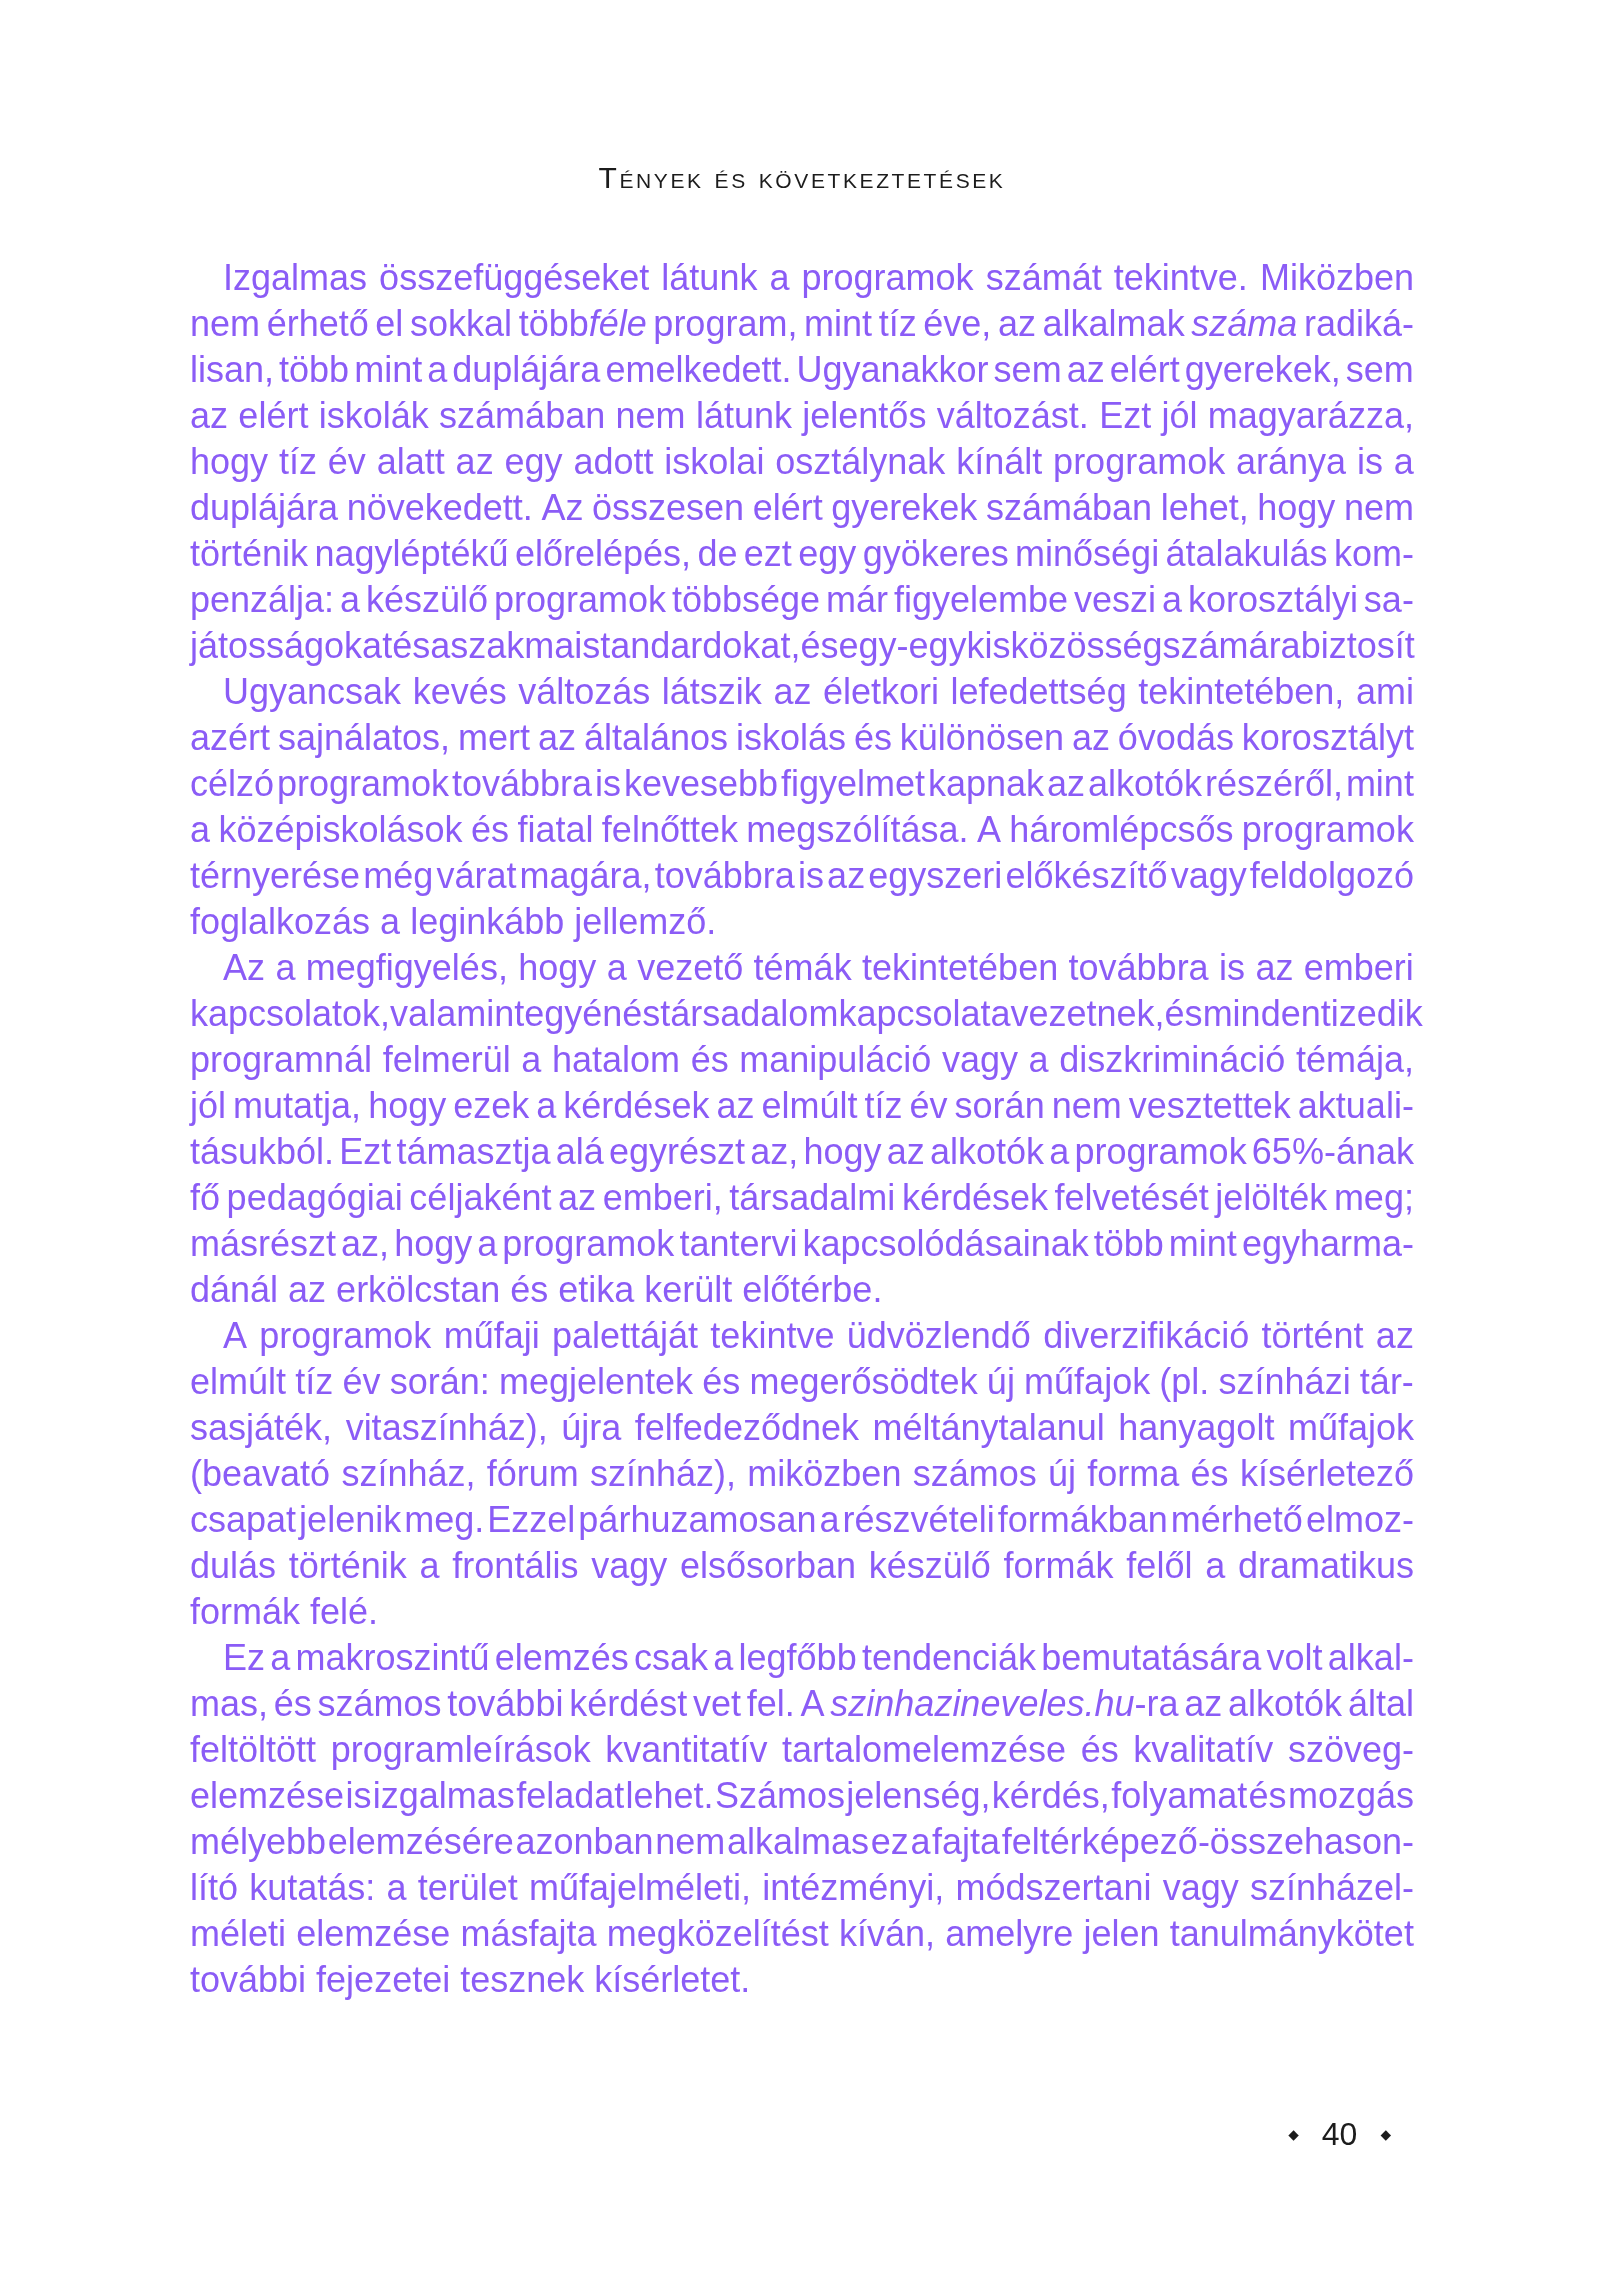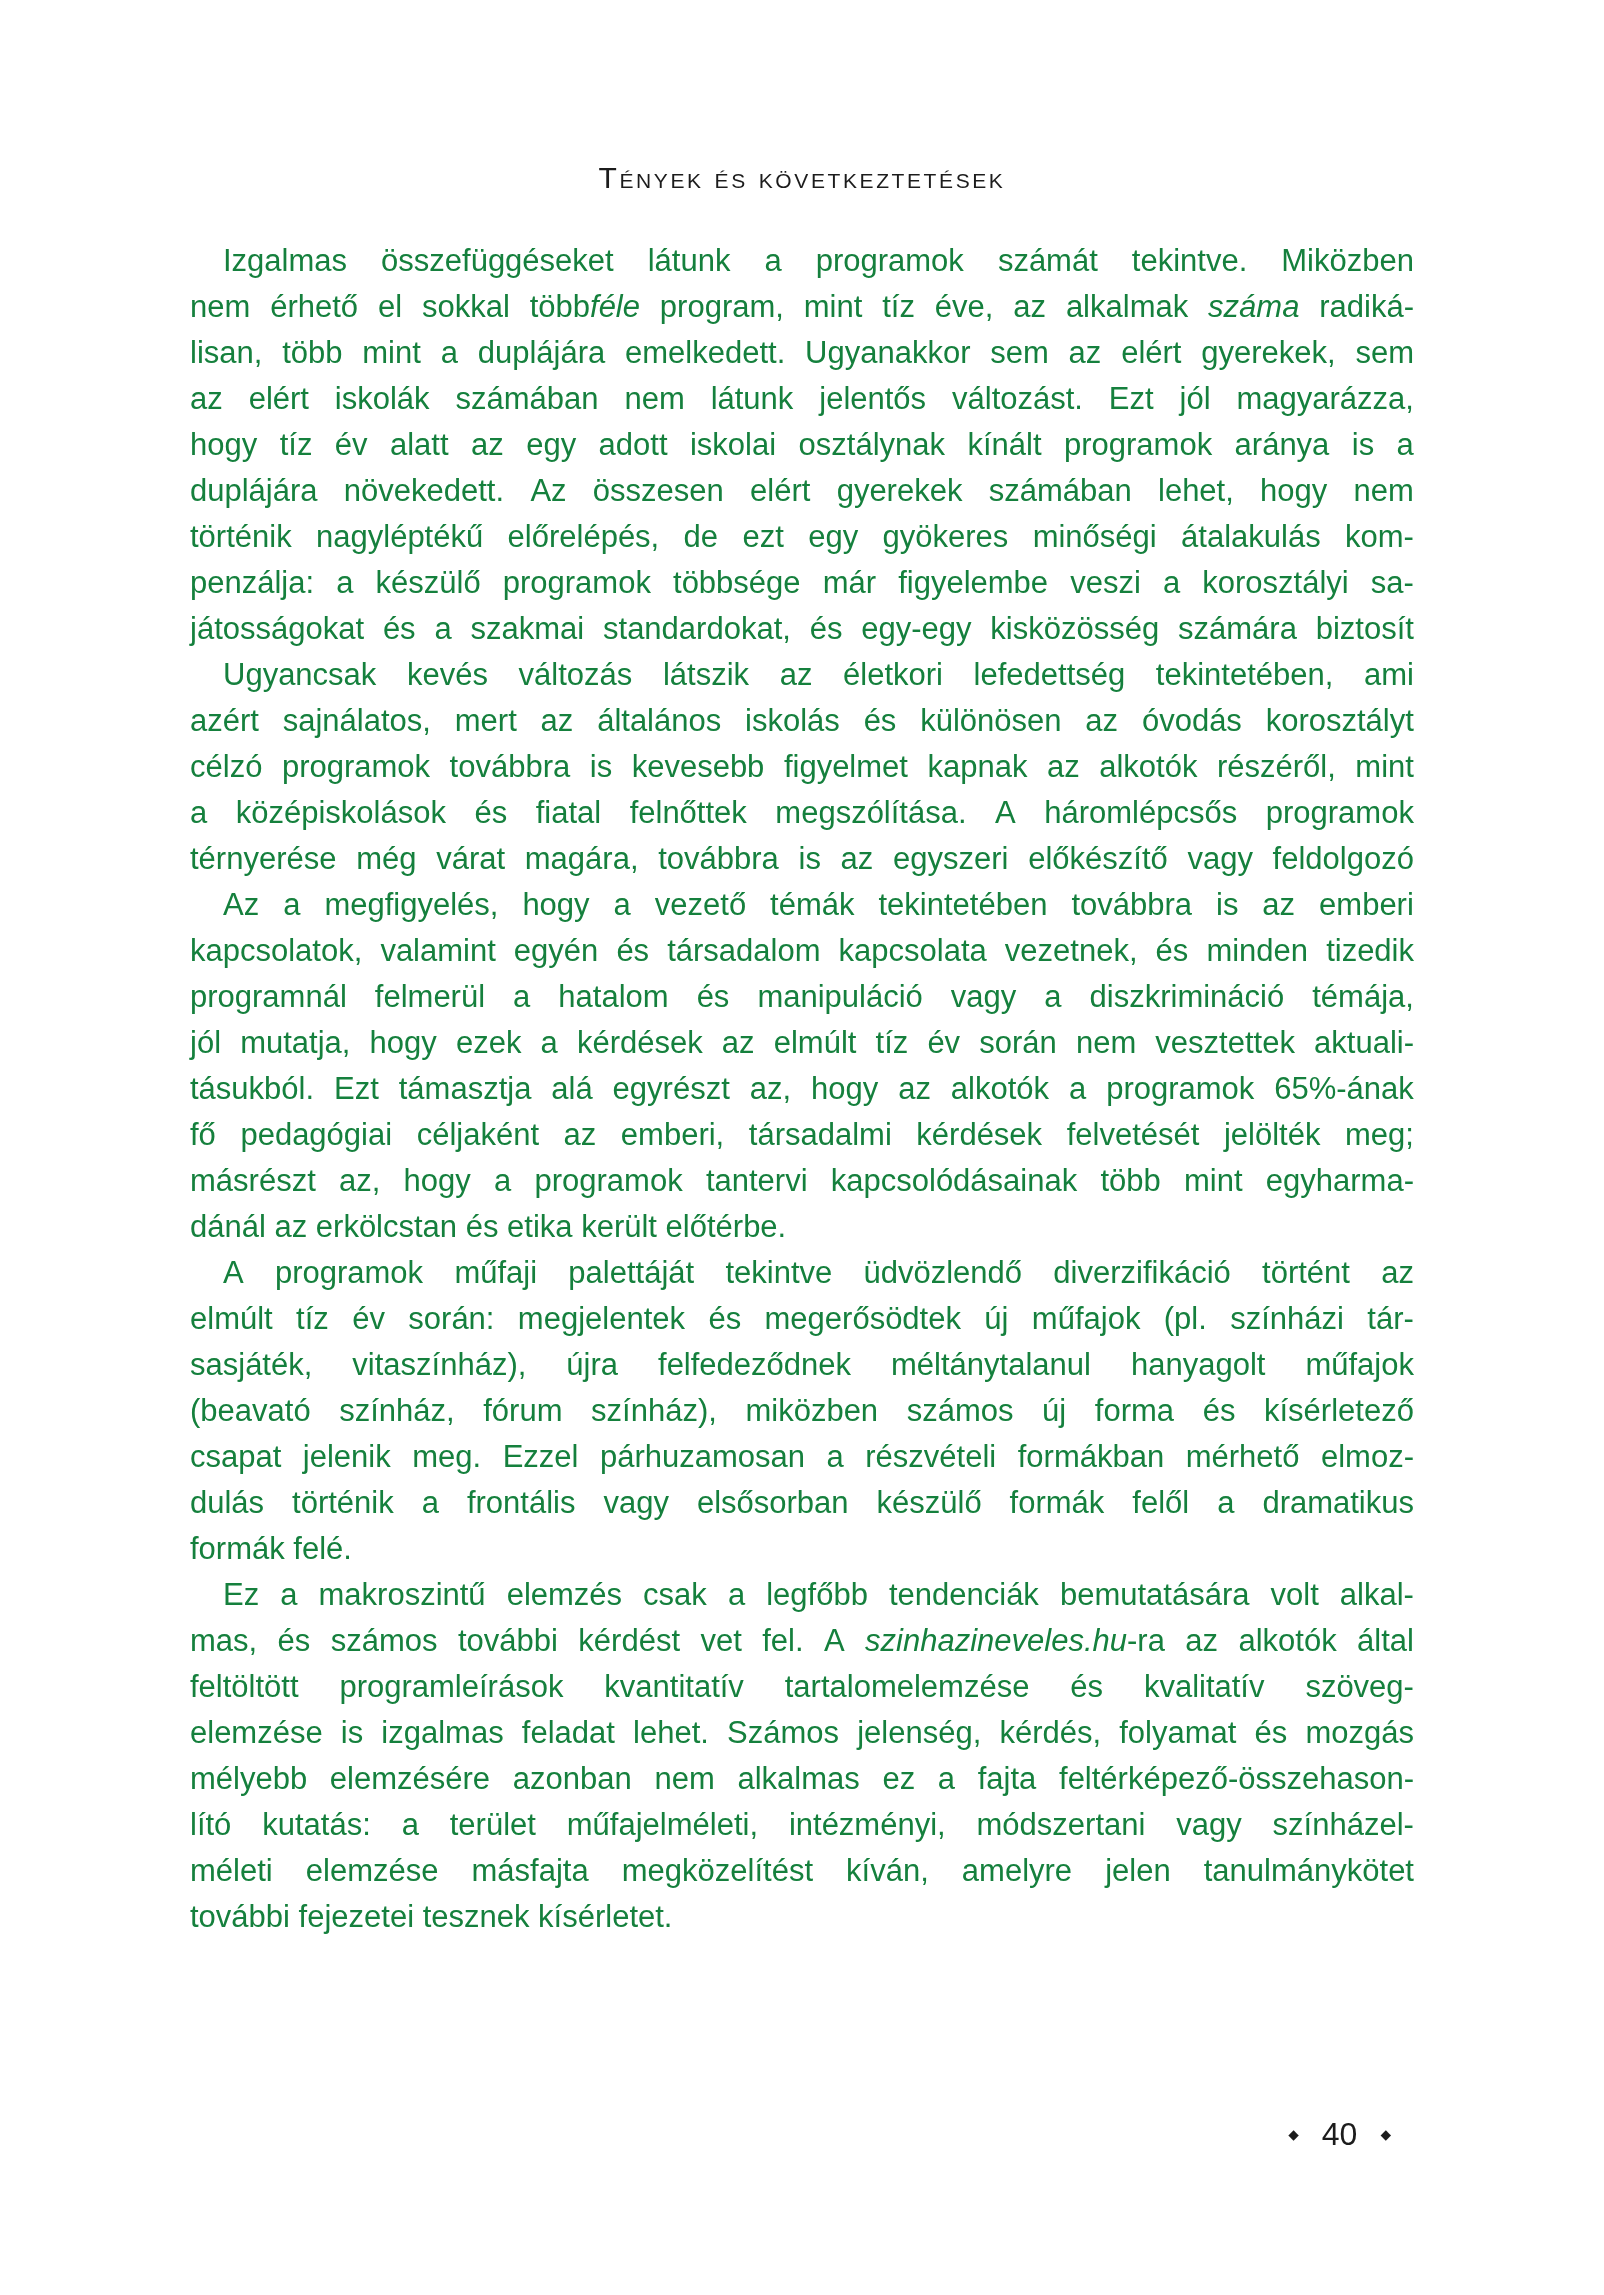--- a/index.html
+++ b/index.html
@@ -24,24 +24,24 @@
     text-align: center;
     font-size: 30px;
     line-height: 33px;
     font-variant: small-caps;
     letter-spacing: 2.6px;
     color: #1c1c1c;
   }
   .text-block {
     position: absolute;
     left: 190px;
-    top: 238px;
+    top: 255px;
     width: 1224px;
-    font-size: 31px;
-    color: #15803d;
+    font-size: 36px;
+    color: #8b5cf6;
   }
   .paragraph { margin: 0; }
   .line {
     height: 46px;
     line-height: 46px;
   }
   .line.just {
     display: flex;
     justify-content: space-between;
     flex-wrap: nowrap;
@@ -247,20 +247,21 @@
           <span class="w">várat</span>
           <span class="w">magára,</span>
           <span class="w">továbbra</span>
           <span class="w">is</span>
           <span class="w">az</span>
           <span class="w">egyszeri</span>
           <span class="w">előkészítő</span>
           <span class="w">vagy</span>
           <span class="w">feldolgozó</span>
         </div>
+        <div class="line last">foglalkozás a leginkább jellemző.</div>
       </div>
       <div class="paragraph">
         <div class="line just indent">
           <span class="w">Az</span>
           <span class="w">a</span>
           <span class="w">megfigyelés,</span>
           <span class="w">hogy</span>
           <span class="w">a</span>
           <span class="w">vezető</span>
           <span class="w">témák</span>

